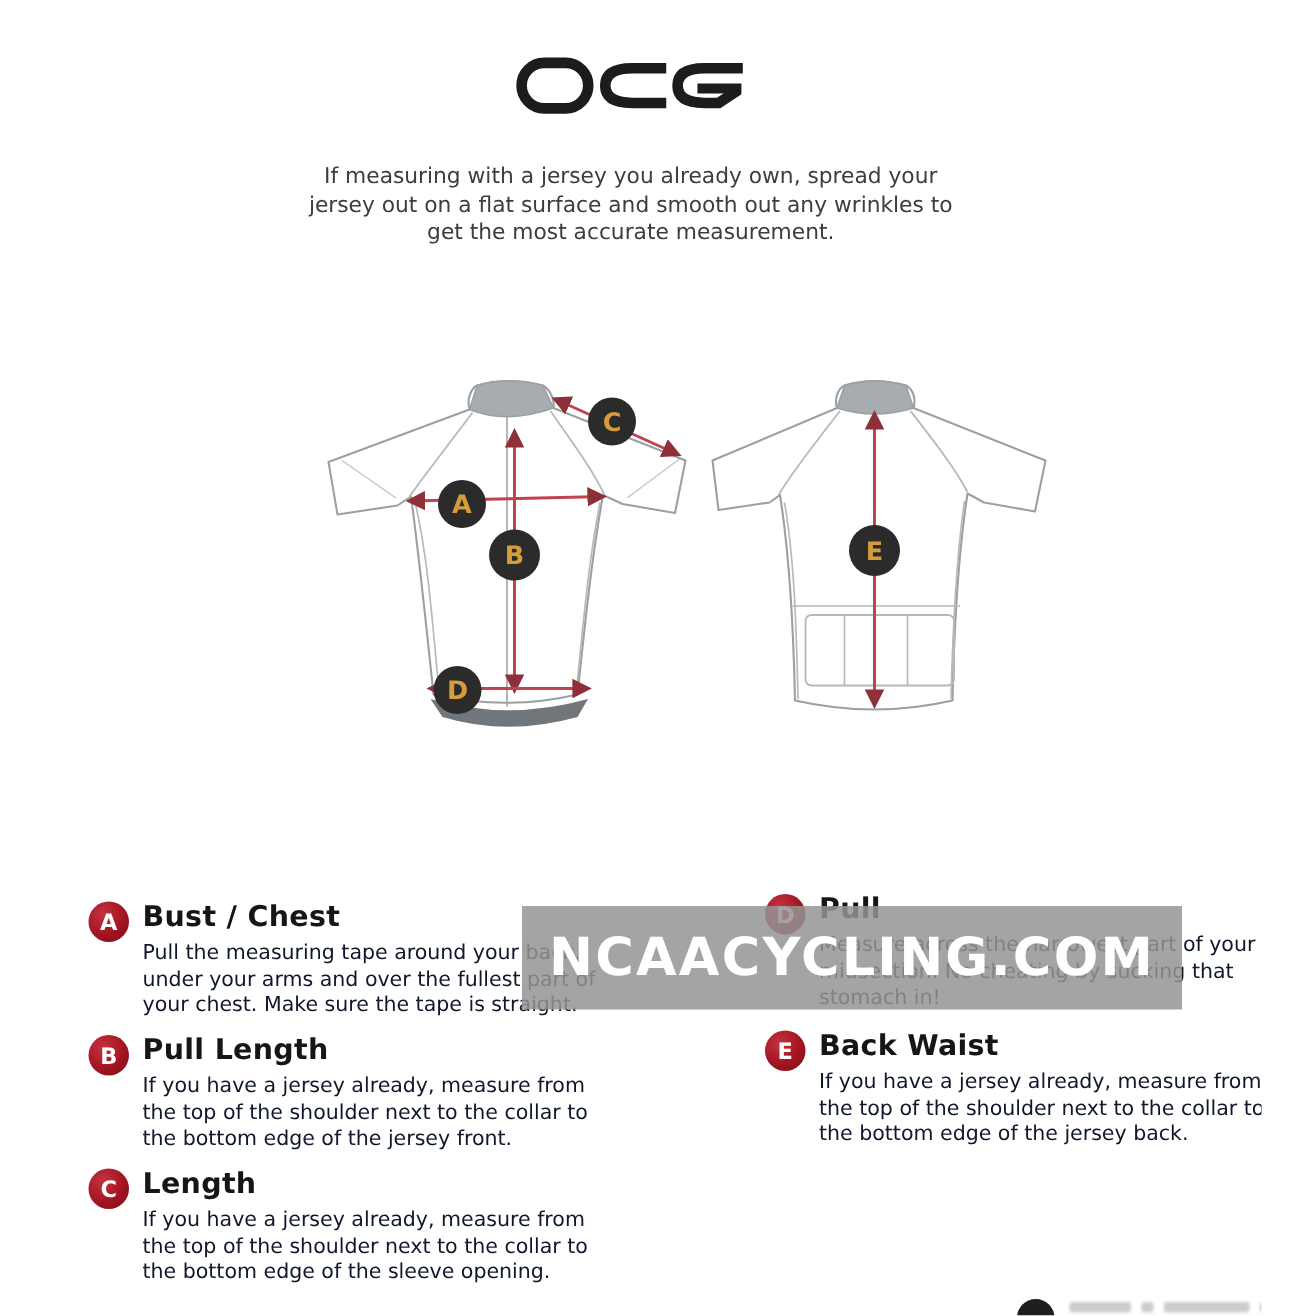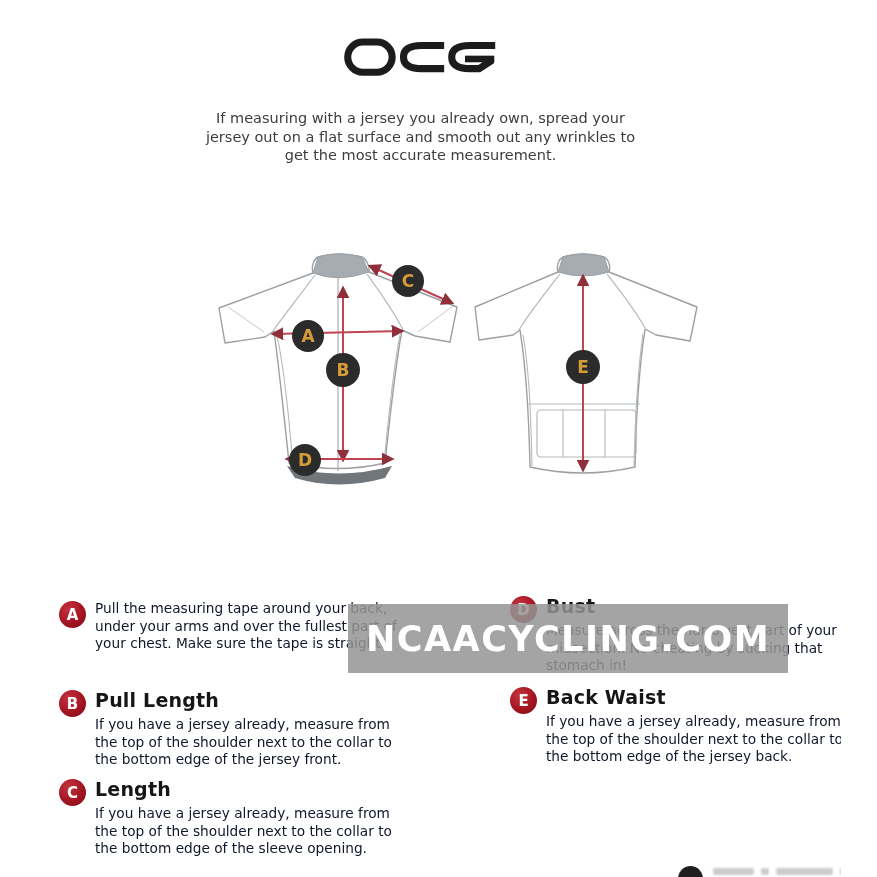--- a/index.html
+++ b/index.html
@@ -146,20 +146,21 @@
       <circle cx="123" cy="127" r="17" fill="#2b2b2b"></circle>
       <text x="123" y="133" text-anchor="middle" font-size="17" font-weight="bold" fill="#d79c3a">E</text>
     </g>
   </svg>
 
   <div class="section sec-a">
     <div class="badge">
         <span>A</span>
       </div>
     <div>
+      <h3 class="sec-title">Bust / Chest</h3>
       <p class="sec-body">Pull the measuring tape around your back,
 under your arms and over the fullest part of
 your chest. Make sure the tape is straight.</p>
     </div>
   </div>
 
   <div class="section sec-b">
     <div class="badge">
         <span>B</span>
       </div>
@@ -181,21 +182,21 @@
 the top of the shoulder next to the collar to
 the bottom edge of the sleeve opening.</p>
     </div>
   </div>
 
   <div class="section sec-d">
     <div class="badge">
         <span>D</span>
       </div>
     <div>
-      <h3 class="sec-title">Bust</h3>
+      <h3 class="sec-title">Pull</h3>
       <p class="sec-body">Measure across the narrowest part of your
 midsection. No cheating by sucking that
 stomach in!</p>
     </div>
   </div>
 
   <div class="section sec-e">
     <div class="badge">
         <span>E</span>
       </div>

